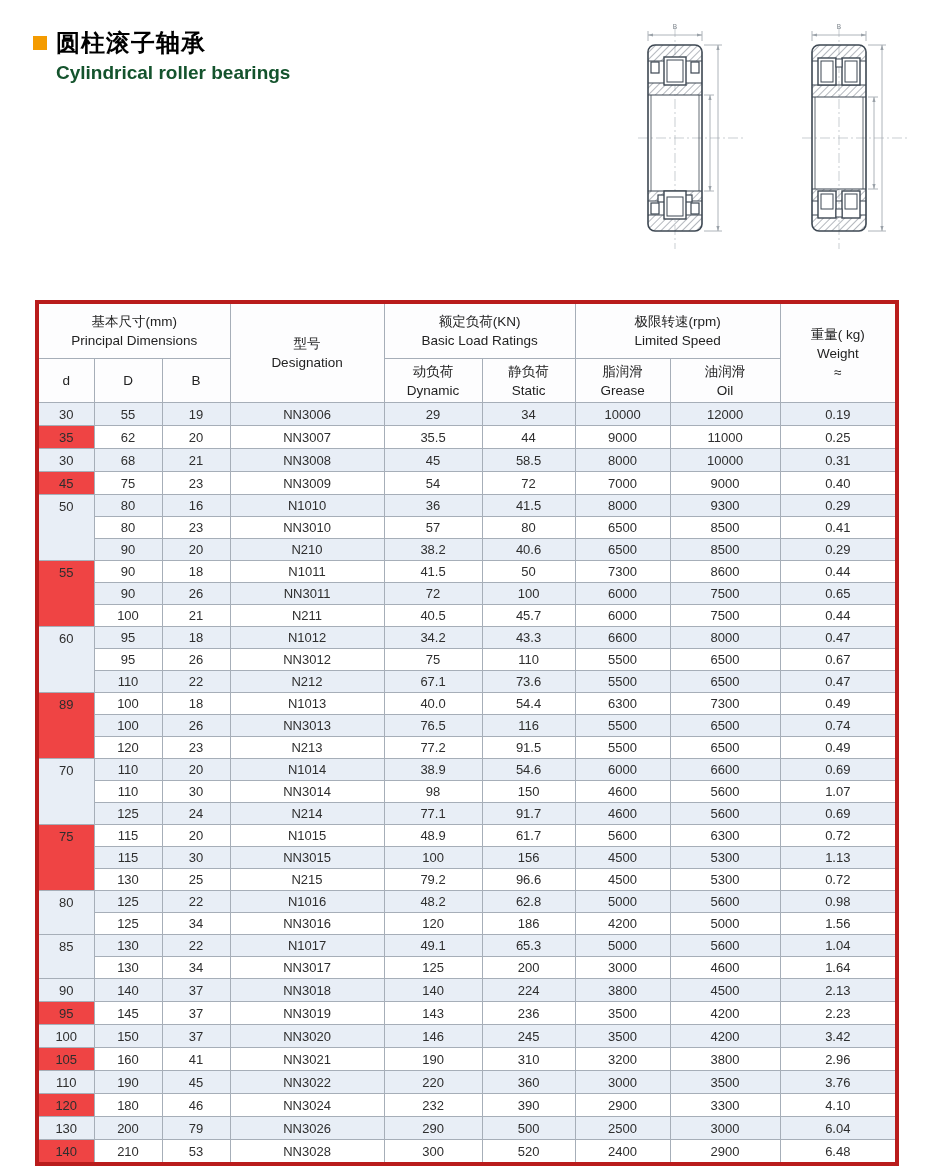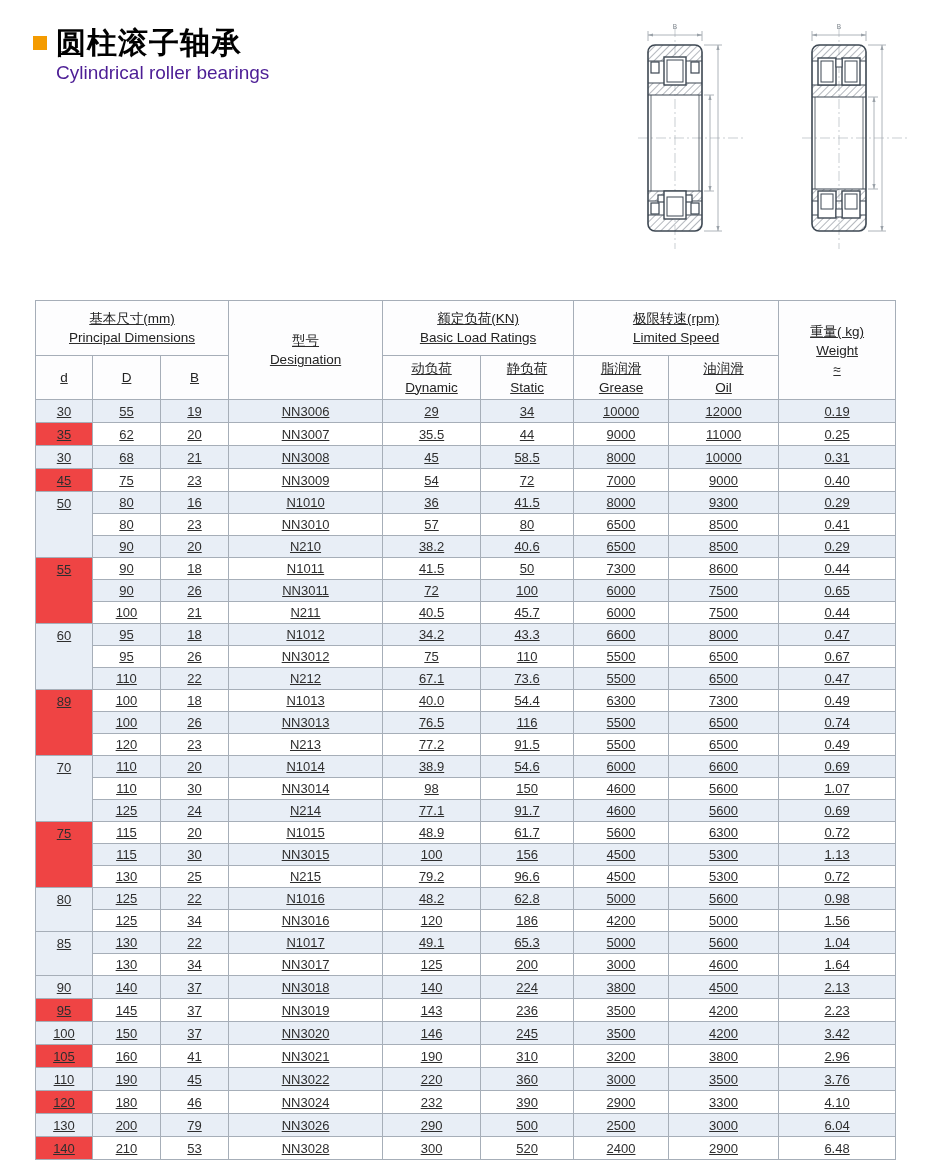--- a/index.html
+++ b/index.html
@@ -5,35 +5,35 @@
   html,body{margin:0;padding:0;}
   body{
     width:930px;height:1176px;position:relative;background:#ffffff;
     font-family:"Liberation Sans","DejaVu Sans",sans-serif;color:#333;
     overflow:hidden;
   }
   
   .title-block{position:absolute;left:33px;top:28px;}
   .title-row{display:flex;align-items:flex-start;}
   .bullet{width:14px;height:14px;background:#f49b00;margin-top:8px;margin-right:9px;flex:0 0 auto;}
-  .title-zh{font-size:30px;font-weight:bold;color:#000;line-height:30px;letter-spacing:1px;}
-  .title-en{font-size:19px;color:#4c1d95;margin-left:23px;line-height:26px;margin-top:2px;}
+  .title-zh{font-size:24px;font-weight:bold;color:#000;line-height:30px;letter-spacing:1px;}
+  .title-en{font-size:19px;color:#14532d;margin-left:23px;line-height:26px;margin-top:2px;font-weight:bold;}
   
   .diagrams{position:absolute;left:628px;top:16px;width:300px;height:250px;}
   
   .spec-table{
     position:absolute;left:35px;top:300px;width:860px;
     border-collapse:collapse;table-layout:fixed;
     font-size:13px;color:#2e2e2e;
   }
   .spec-table td,.spec-table th{
     border:1px solid #a6aeb8;text-align:center;vertical-align:middle;
     padding:0;font-weight:normal;background:#ffffff;
   }
-  .spec-table{border:1px solid #b91c1c;text-decoration:underline;}
+  .spec-table{border:4px solid #b91c1c;}
   .spec-table thead th{background:#fdfdfe;line-height:19px;font-size:13.5px;color:#222;}
   .spec-table thead tr.h1 th{height:54px;}
   .spec-table thead tr.h2 th{height:43px;}
   .spec-table tbody td{height:21px;line-height:21px;}
   .spec-table tbody tr.alt td{background:#e8eef6;}
   .spec-table tbody td.dcell{background:#ef4444;vertical-align:top;padding-top:1px;}
   .spec-table tbody td.dcell.shade{background:#e8eef6;}
   .hdr-line{display:block;}
 </style>
 </head>

